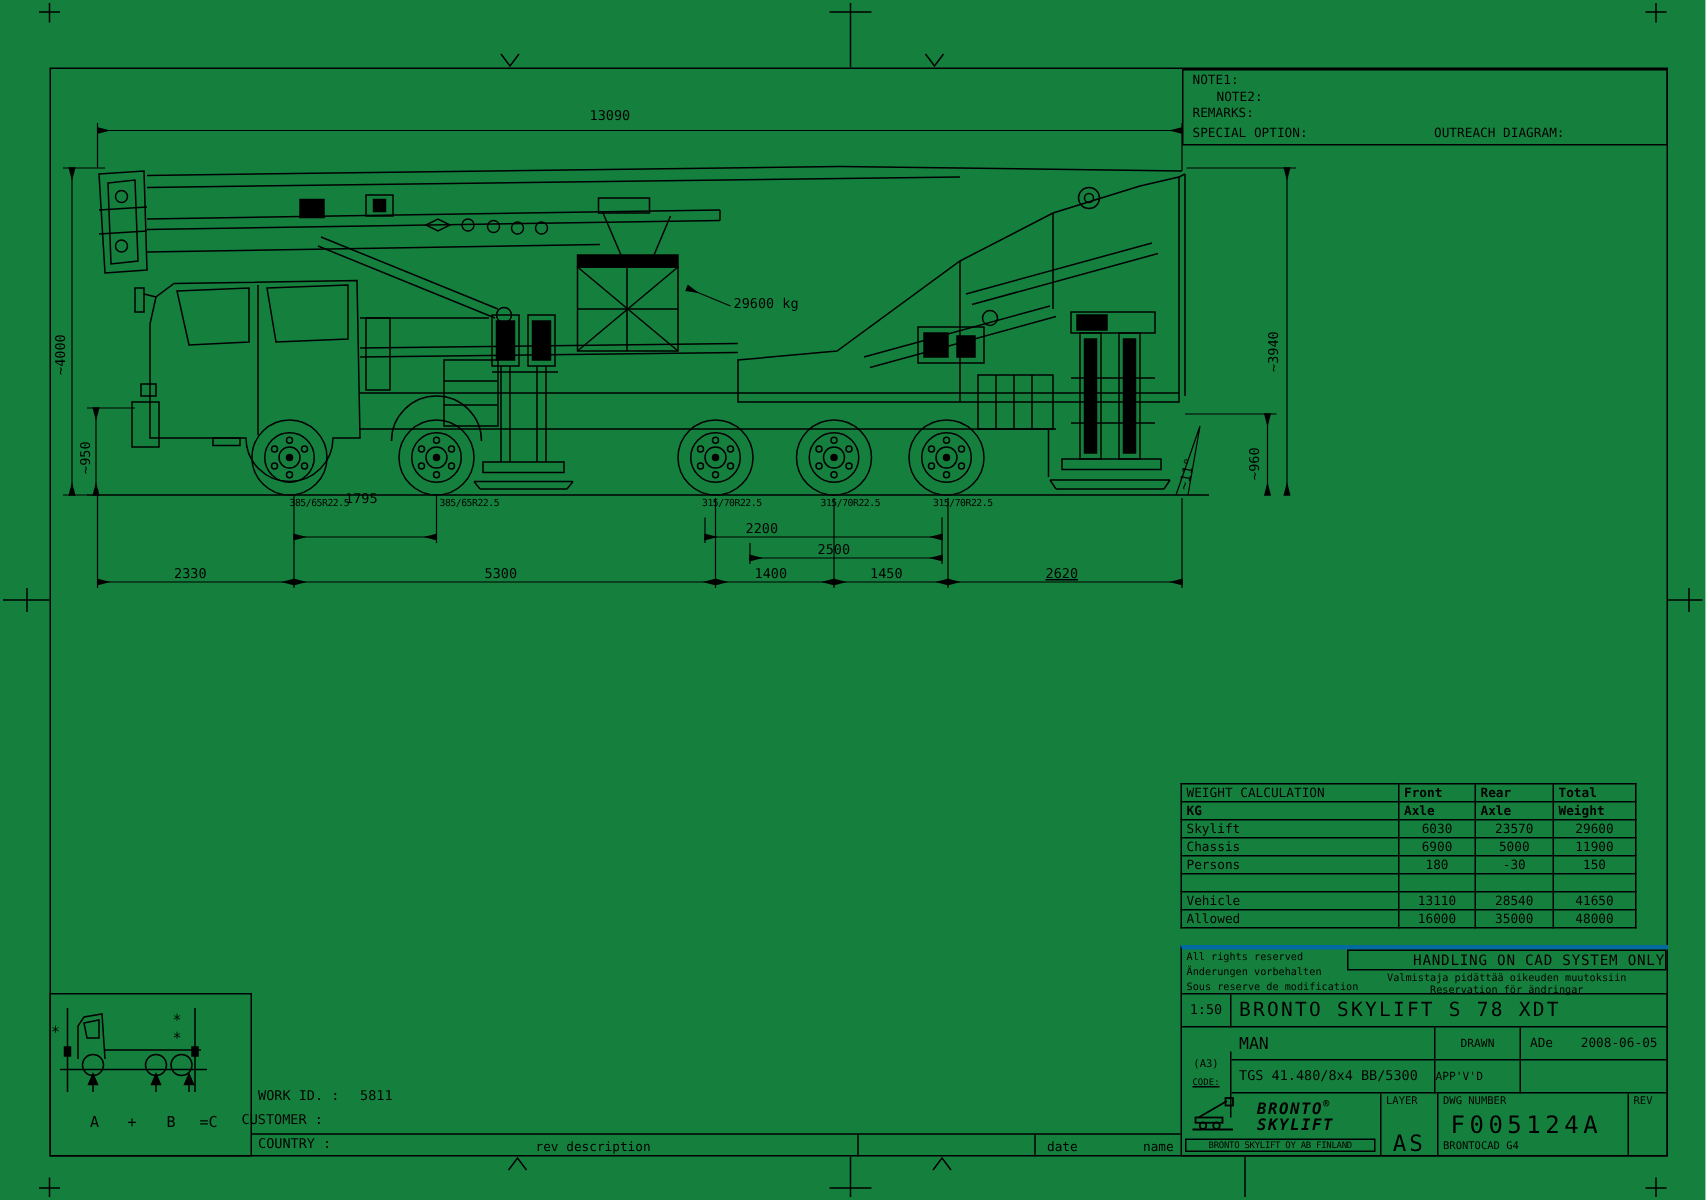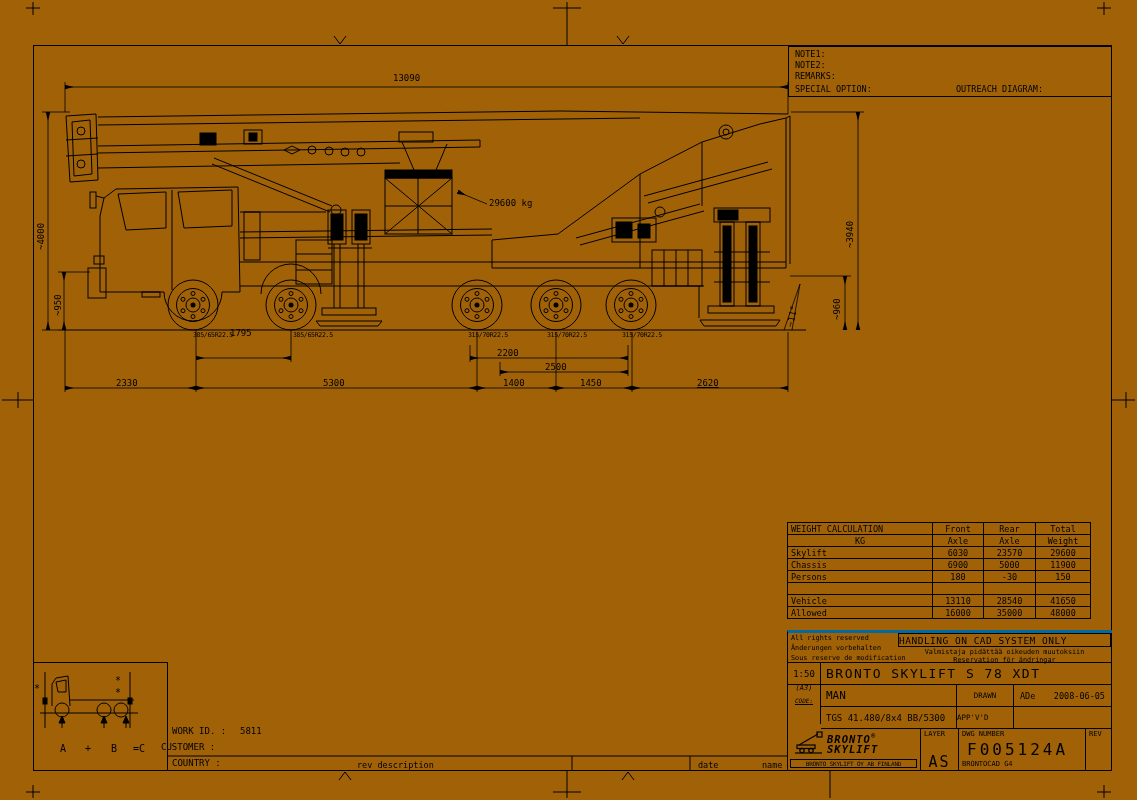--- a/index.html
+++ b/index.html
@@ -1,40 +1,40 @@
 <!DOCTYPE html>
 <html><head>
 <meta charset="utf-8">
 <style>
   html,body{margin:0;padding:0;background:#fff;}
-  #sheet{position:relative;width:1137px;height:800px;background:#a16207;overflow:hidden;
+  #sheet{position:relative;width:1137px;height:800px;background:#15803d;overflow:hidden;
          font-family:"DejaVu Sans Mono",monospace;color:#000;}
   #linework{position:absolute;left:0;top:0;}
   .t{position:absolute;white-space:nowrap;line-height:1;}
   .s65{font-size:6.5px;letter-spacing:-0.3px;}
   .s75{font-size:7.5px;}
   .s8{font-size:8.5px;}
   .s9{font-size:9px;}
   .s10{font-size:10px;}
   .s11{font-size:11px;}
   .s13{font-size:13px;letter-spacing:1.5px;}
   .rot{transform:rotate(-90deg);transform-origin:left top;}
   .rot78{transform:rotate(-78deg);transform-origin:left top;}
   .box{position:absolute;border:1px solid #000;box-sizing:border-box;}
   
   #wtable{position:absolute;left:787px;top:522px;border-collapse:collapse;table-layout:fixed;}
   #wtable td{border:1px solid #000;font-size:8.5px;height:11px;padding:0 3px;overflow:hidden;}
   #wtable td.num{text-align:center;padding:0 1px;}
-  #wtable td.ctr{text-align:center;}
+  #wtable td.ctr{font-weight:bold;}
   
   .cell{position:absolute;box-sizing:border-box;}
   .br{border-right:1px solid #000;}
   .bb{border-bottom:1px solid #000;}
   .vc{display:flex;align-items:center;}
-  #logo-row{display:flex;align-items:flex-start;gap:3px;padding:2px 0 0 6px;}
+  #logo-row{display:flex;align-items:flex-start;gap:14px;padding:2px 0 0 6px;}
   #brandtxt{font-weight:bold;font-size:10.5px;line-height:10px;letter-spacing:1px;font-style:italic;}
   #companybox{position:absolute;left:2px;right:3px;bottom:2px;border:1px solid #000;
               font-size:6px;text-align:center;letter-spacing:-0.2px;}
   .lbl7{position:absolute;left:3px;top:1px;font-size:7px;}
 </style>
 </head>
 <body>
 
 <div id="sheet">
 
@@ -235,21 +235,21 @@
 
   <g stroke="#000" stroke-width="1">
     <line x1="168" y1="756" x2="787" y2="756"></line>
     <line x1="572" y1="756" x2="572" y2="771"></line>
     <line x1="690" y1="756" x2="690" y2="771"></line>
   </g>
 </svg>
 
 <div class="box" style="left:788px;top:46px;width:324px;height:51px;">
   <span class="t s8" style="left:6px;top:3px;">NOTE1:</span>
-  <span class="t s8" style="left:6px;top:14px;">NOTE2:</span>
+  <span class="t s8" style="left:22px;top:14px;">NOTE2:</span>
   <span class="t s8" style="left:6px;top:25px;">REMARKS:</span>
   <span class="t s8" style="left:6px;top:38px;">SPECIAL OPTION:</span>
   <span class="t s8" style="left:167px;top:38px;">OUTREACH DIAGRAM:</span>
 </div>
 
 <span class="t s9" style="left:393px;top:74px;">13090</span>
 <span class="t s9 rot" style="left:37px;top:250px;">~4000</span>
 <span class="t s9 rot" style="left:54px;top:316px;">~950</span>
 <span class="t s9 rot" style="left:846px;top:248px;">~3940</span>
 <span class="t s9 rot" style="left:833px;top:320px;">~960</span>
@@ -325,37 +325,37 @@
     <td class="num">35000</td>
     <td class="num">48000</td>
   </tr>
 </tbody>
     </table>
 
 <div style="position:absolute;left:787px;top:630px;width:325px;height:32px;border-left:1px solid #000;border-top:3px solid #0369a1;box-sizing:border-box;">
   <span class="t" style="left:3px;top:2px;font-size:6.8px;">All rights reserved</span>
   <span class="t" style="left:3px;top:12px;font-size:6.8px;">Änderungen vorbehalten</span>
   <span class="t" style="left:3px;top:22px;font-size:6.8px;">Sous reserve de modification</span>
-  <div class="box" style="left:110px;top:0px;width:213px;height:14px;text-align:left;font-size:9.5px;line-height:13px;letter-spacing:0.5px;">
+  <div class="box" style="left:110px;top:0px;width:213px;height:14px;text-align:right;font-size:9.5px;line-height:13px;letter-spacing:0.5px;">
     <span>HANDLING ON CAD SYSTEM ONLY</span>
   </div>
   <div style="position:absolute;left:110px;top:15px;width:213px;text-align:center;font-size:6.8px;line-height:8px;">
     <div>Valmistaja pidättää oikeuden muutoksiin</div>
     <div>Reservation för ändringar</div>
   </div>
 </div>
 
 <div style="position:absolute;left:787px;top:662px;width:325px;height:109px;border:1px solid #000;box-sizing:border-box;">
   <div class="cell br bb vc" style="left:0;top:0;width:33px;height:22px;justify-content:center;font-size:9px;">
     <span>1:50</span>
   </div>
   <div class="cell bb vc s13" style="left:33px;top:0;width:290px;height:22px;padding-left:5px;">
     <span>BRONTO SKYLIFT S 78 XDT</span>
   </div>
-  <div class="cell br" style="left:0;top:17px;width:33px;height:44px;text-align:center;font-style:italic;">
+  <div class="cell br" style="left:0;top:38px;width:33px;height:44px;text-align:center;">
     <div style="font-size:7px;margin-top:4px;">(A3)</div>
     <div style="font-size:6px;margin-top:5px;text-decoration:underline;">CODE:</div>
   </div>
   <div class="cell br bb vc s11" style="left:33px;top:22px;width:136px;height:22px;padding-left:5px;">
     <span>MAN</span>
   </div>
   <div class="cell br bb vc s75" style="left:169px;top:22px;width:57px;height:22px;justify-content:center;">
     <span>DRAWN</span>
   </div>
   <div class="cell bb vc s8" style="left:226px;top:22px;width:97px;height:22px;justify-content:space-between;padding:0 6px;box-sizing:border-box;">

